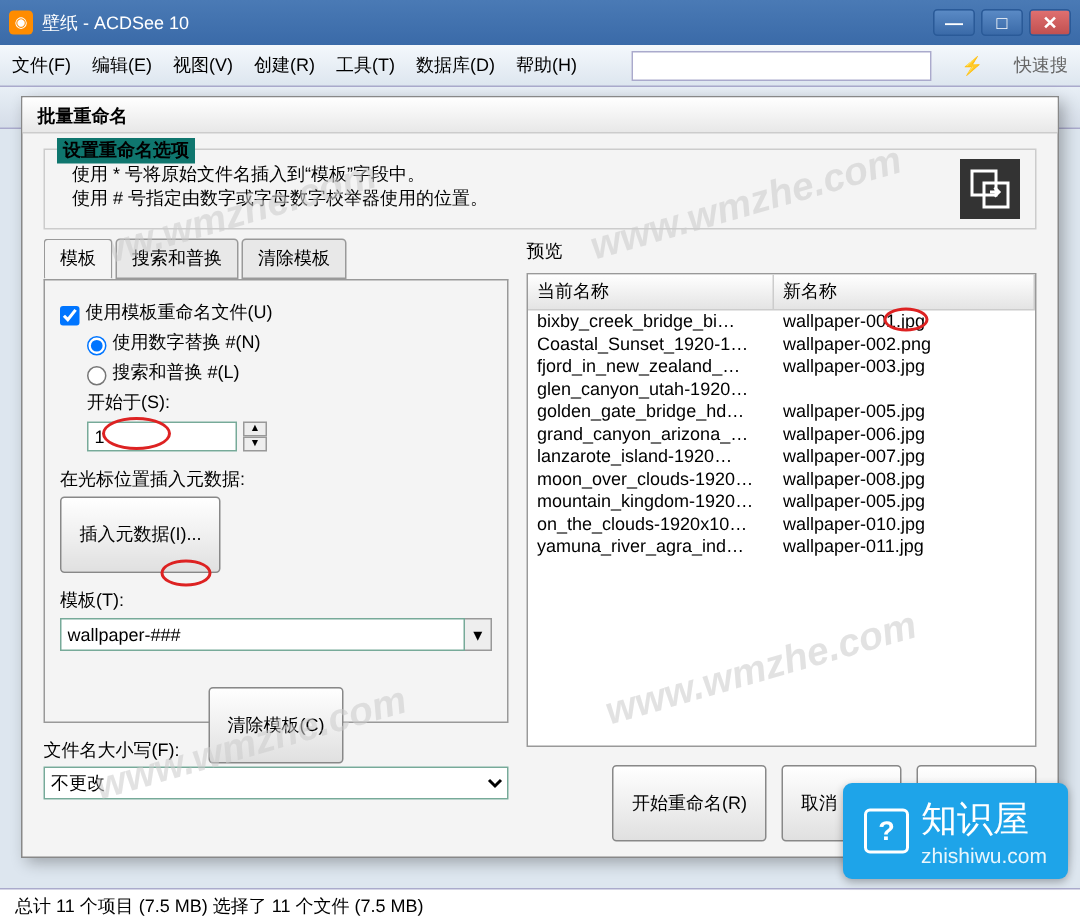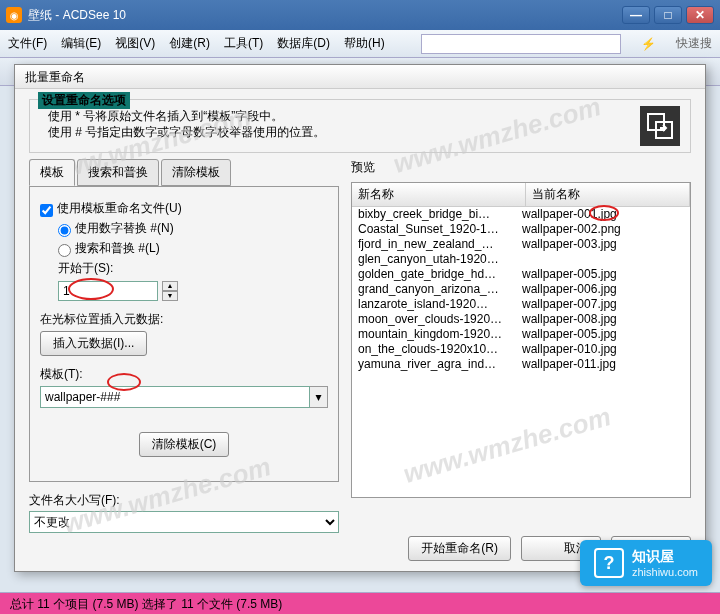--- a/index.html
+++ b/index.html
@@ -9,63 +9,63 @@
 .titlebar .ttl{flex:1;font-size:12px}
 .winbtns{display:flex;gap:4px}
 .winbtn{width:28px;height:18px;background:linear-gradient(#5a8ac5,#3a6aa8);border:1px solid #2a5a98;border-radius:3px;display:flex;align-items:center;justify-content:center;color:#fff;font-weight:bold}
 .winbtn.cl{background:linear-gradient(#e07070,#c05050)}
 .menubar{height:28px;background:linear-gradient(#f4f8fc,#dde6ef);display:flex;align-items:center;padding:0 8px;gap:14px;border-bottom:1px solid #aac}
 .menubar span{cursor:default}
 .menubar input{width:200px;height:20px;border:1px solid #aac;margin-left:auto}
 .qlink{color:#666}
 .toolbar{height:28px;background:linear-gradient(#e8eff6,#d5dde8);border-bottom:1px solid #aac}
 .dlg{position:absolute;left:14px;top:64px;width:692px;height:508px;background:#f4f4f4;border:1px solid #888;box-shadow:3px 3px 10px rgba(0,0,0,.3)}
-.dlg-title{height:24px;background:linear-gradient(#fff,#e8e8e8);border-bottom:1px solid #ccc;padding:4px 10px;font-weight:normal}
+.dlg-title{height:24px;background:linear-gradient(#fff,#e8e8e8);border-bottom:1px solid #ccc;padding:4px 10px;font-weight:bold}
 .fieldset{margin:10px 14px 6px;padding:8px 12px 12px;border:1px solid #ccc;position:relative;background:#f4f4f4}
 .fieldset>.legend{position:absolute;top:-8px;left:8px;background:#0f766e;padding:0 4px;font-weight:bold}
 .tips{margin-left:6px;line-height:16px}
 .row2{display:flex;gap:12px;margin:4px 14px}
 .leftcol{width:310px}
 .rightcol{flex:1}
 .tabs{display:flex;border-bottom:1px solid #999;margin-bottom:-1px}
 .tab{padding:4px 10px;border:1px solid #999;background:#e8e8e8;margin-right:2px;border-top-left-radius:3px;border-top-right-radius:3px}
 .tab.active{background:#f4f4f4;border-bottom:1px solid #f4f4f4;position:relative;z-index:2}
 .tabbody{border:1px solid #999;padding:10px;background:#f4f4f4;height:296px}
 .chk,.rad{display:flex;align-items:flex-end;gap:4px;margin:3px 0}
 input[type=checkbox],input[type=radio]{margin:0}
 .ind{margin-left:18px}
 .numrow{display:flex;align-items:center;gap:4px;margin:4px 0 4px 18px}
 .numrow input{width:100px;height:20px;border:1px solid #7a9;padding:0 4px}
 .spin{width:16px;height:20px;display:flex;flex-direction:column}
 .spin div{flex:1;border:1px solid #999;background:#eee;font-size:7px;text-align:center;line-height:8px}
 .lbl{margin-top:10px;margin-bottom:3px}
-.btn{border:1px solid #888;background:linear-gradient(#fff,#e0e0e0);padding:3px 12px;border-radius:3px;display:inline-block;text-align:right}
+.btn{border:1px solid #888;background:linear-gradient(#fff,#e0e0e0);padding:16px 12px;border-radius:3px;display:inline-block;text-align:left}
 .tplrow{display:flex;margin-top:2px}
 .tplrow input{flex:1;height:22px;border:1px solid #7a9;padding:0 4px;background:#fff}
 .tplrow .dd{width:18px;height:22px;border:1px solid #999;border-left:0;background:#eee;text-align:center;line-height:20px}
 .center{text-align:center;margin-top:24px}
 .lbl2{margin:10px 14px 2px}
 .sel{margin:0 14px;display:flex}
 .sel select{flex:1;height:22px;border:1px solid #7a9;background:#fff}
 .prevhdr{font-weight:normal;margin-bottom:6px}
 .table{border:1px solid #999;background:#fff;height:316px;overflow:hidden}
 .thead{display:flex;background:linear-gradient(#fff,#e4e4e4);border-bottom:1px solid #ccc}
 .th{padding:3px 6px;border-right:1px solid #ccc}
 .th1{width:164px}.th2{flex:1}
 .tbody{font-family:"Courier New",monospace;font-size:12px}
 .tr{display:flex;padding:0 6px;line-height:15px}
 .td1{width:164px;white-space:nowrap;overflow:hidden}
 .td2{flex:1;white-space:nowrap}
 .dlg-btns{position:absolute;bottom:10px;right:14px;display:flex;gap:10px}
 .dlg-btns .btn{min-width:80px}
-.status{position:absolute;bottom:0;left:0;right:0;height:22px;background:#ec4899;border-top:1px solid #aac;padding:3px 10px;font-size:12px}
+.status{position:absolute;bottom:0;left:0;right:0;height:22px;background:#ffffff;border-top:1px solid #aac;padding:3px 10px;font-size:12px}
 .badge{position:absolute;right:8px;bottom:28px;background:#1ea4e9;color:#fff;padding:8px 14px;border-radius:6px;display:flex;align-items:center;gap:8px;box-shadow:0 2px 6px rgba(0,0,0,.3)}
 .badge .bi{width:30px;height:30px;border:2px solid #fff;border-radius:4px;display:flex;align-items:center;justify-content:center;font-size:18px;font-weight:bold}
-.badge .bt{font-size:14px;font-weight:bold}
-.badge .bu{font-size:11px;opacity:.9}
+.badge .bt{font-size:24px;font-weight:normal}
+.badge .bu{font-size:14px;opacity:.9}
 .circle{border:2px solid #d22;border-radius:50%;position:absolute;pointer-events:none}
 .wm{position:absolute;color:#ccc;font-size:26px;transform:rotate(-16deg);opacity:.55;pointer-events:none;font-style:italic;font-weight:bold}
 </style>
 </head>
 <body>
 
 <div class="titlebar">
   <div class="icon">◉</div>
   <div class="ttl">壁纸 - ACDSee 10</div>
   <div class="winbtns">
@@ -144,22 +144,22 @@
       <div class="lbl2" style="margin-left:0">文件名大小写(F):</div>
       <div class="sel" style="margin:0">
           <select><option>不更改</option></select>
         </div>
     </div>
 
     <div class="rightcol">
       <div class="prevhdr">预览</div>
       <div class="table">
         <div class="thead">
+          <div class="th th1">当前名称</div>
           <div class="th th2">新名称</div>
-          <div class="th th1">当前名称</div>
         </div>
         <div class="tbody" id="tbody">
             <div class="tr">
               <div class="td1">bixby_creek_bridge_bi…</div>
               <div class="td2">wallpaper-001.jpg</div>
             </div>
             <div class="tr">
               <div class="td1">Coastal_Sunset_1920-1…</div>
               <div class="td2">wallpaper-002.png</div>
             </div>

